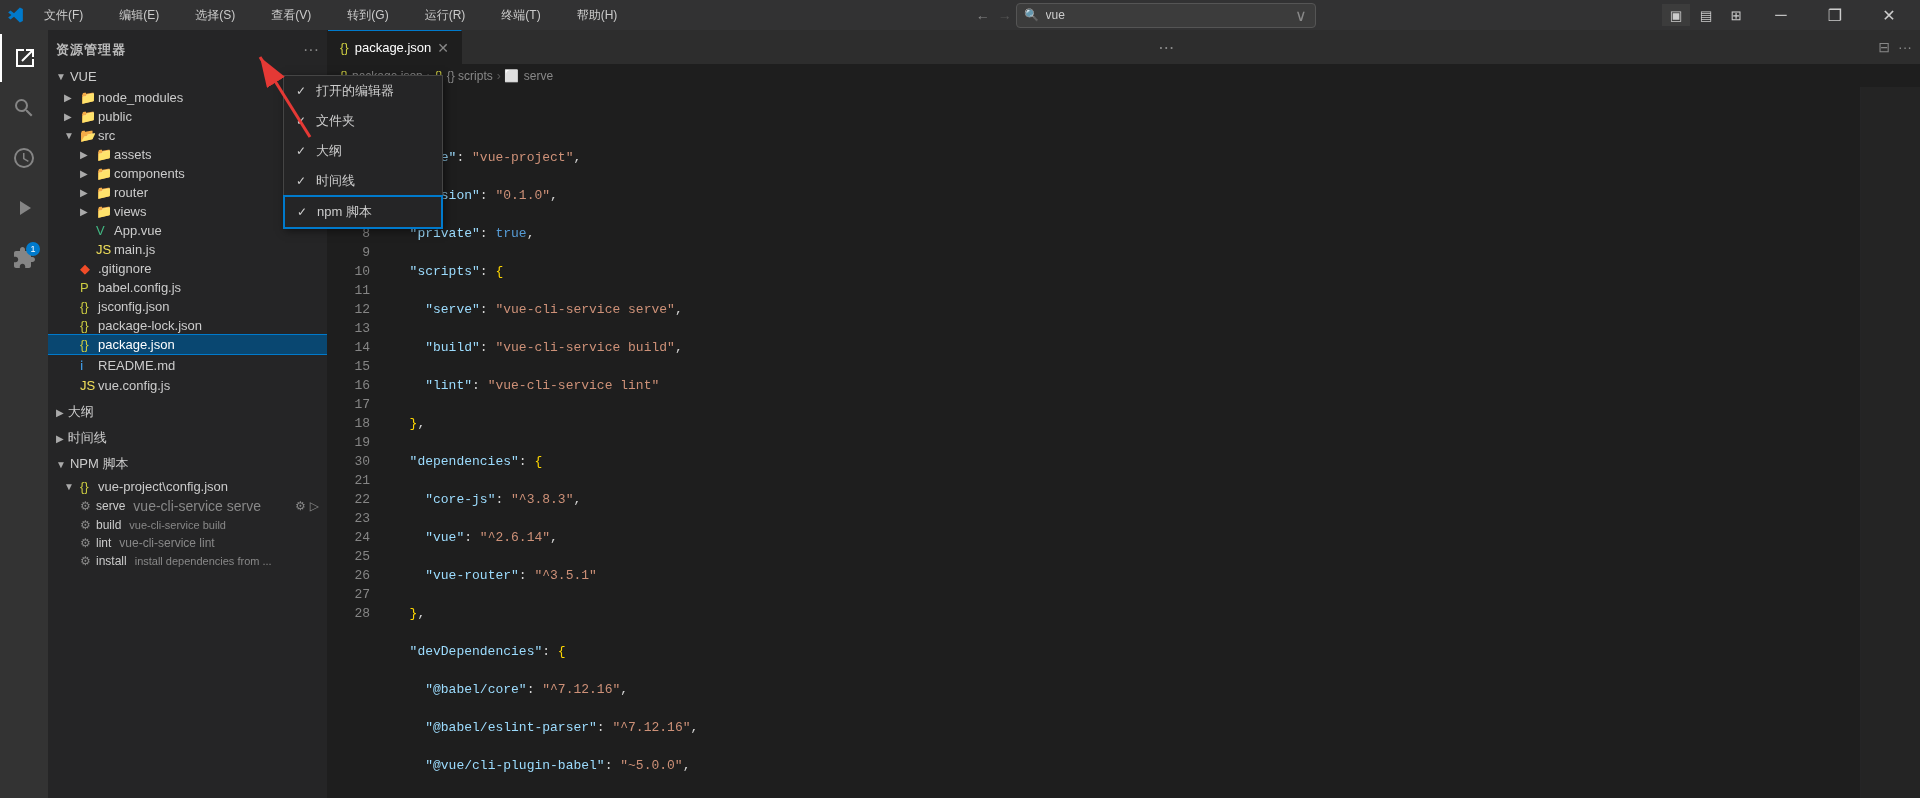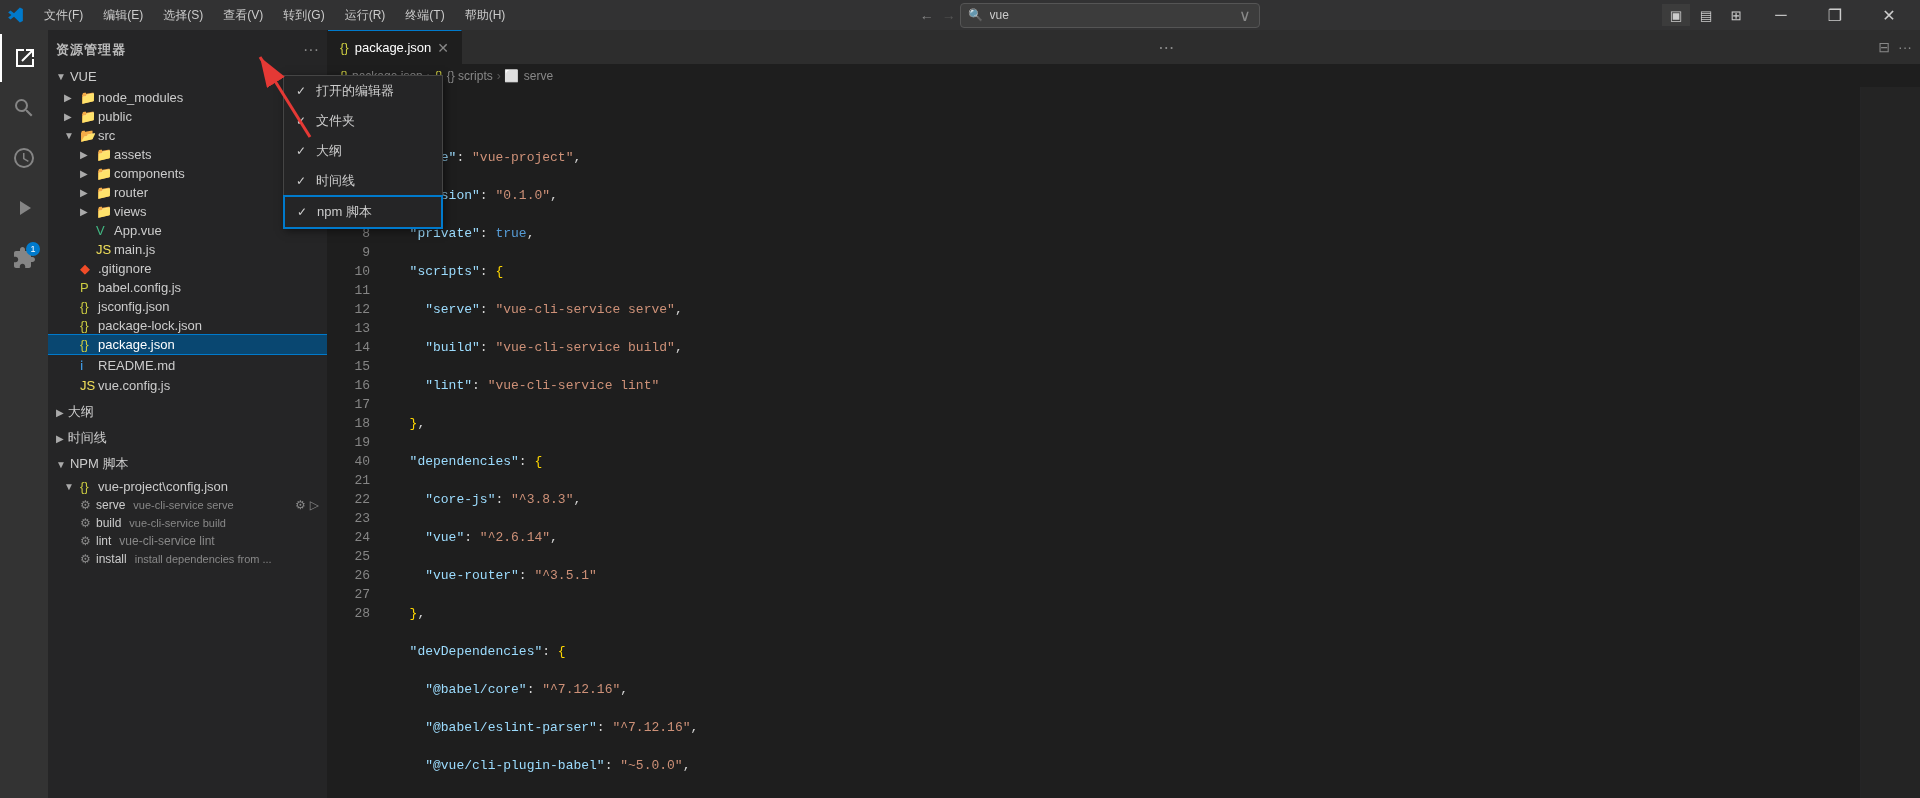--- a/index.html
+++ b/index.html
@@ -24,21 +24,21 @@
       padding: 0 8px;
       flex-shrink: 0;
     }
     .titlebar-left {
       display: flex;
       align-items: center;
       gap: 12px;
     }
     .titlebar-menu {
       display: flex;
-      gap: 4px;
+      gap: 20px;
     }
     .titlebar-menu span {
       font-size: 12px;
       color: #cccccc;
       padding: 2px 8px;
       cursor: pointer;
     }
     .titlebar-center {
       display: flex;
       align-items: center;
@@ -527,21 +527,21 @@
         <div class="tree-indent"></div>
         <div class="tree-arrow">▼</div>
         <div class="tree-icon" style="color:#cbcb41;">{}</div>
         <span class="tree-label">vue-project\config.json</span>
       </div>
 
       <div class="npm-script-item">
         <span style="width:24px;"></span>
         <span style="width:16px;color:#888;">⚙</span>
         <span style="margin-right:8px;">serve</span>
-        <span style="color:#888;font-size:11px;">vue-cli-service serve</span>
+        <span style="color:#888;font-size:14px;">vue-cli-service serve</span>
         <span style="margin-left:auto;display:flex;gap:4px;">
           <span style="color:#888;cursor:pointer;">⚙</span>
           <span style="color:#888;cursor:pointer;">▷</span>
         </span>
       </div>
 
       <div class="npm-script-item">
         <span style="width:24px;"></span>
         <span style="width:16px;color:#888;">⚙</span>
         <span style="margin-right:8px;">build</span>
@@ -604,21 +604,21 @@
         <div>10</div>
         <div>11</div>
         <div>12</div>
         <div>13</div>
         <div>14</div>
         <div>15</div>
         <div>16</div>
         <div>17</div>
         <div>18</div>
         <div>19</div>
-        <div>40</div>
+        <div>30</div>
         <div>21</div>
         <div>22</div>
         <div>23</div>
         <div>24</div>
         <div>25</div>
         <div>26</div>
         <div>27</div>
         <div>28</div>
       </div>
       <div class="code-content">

